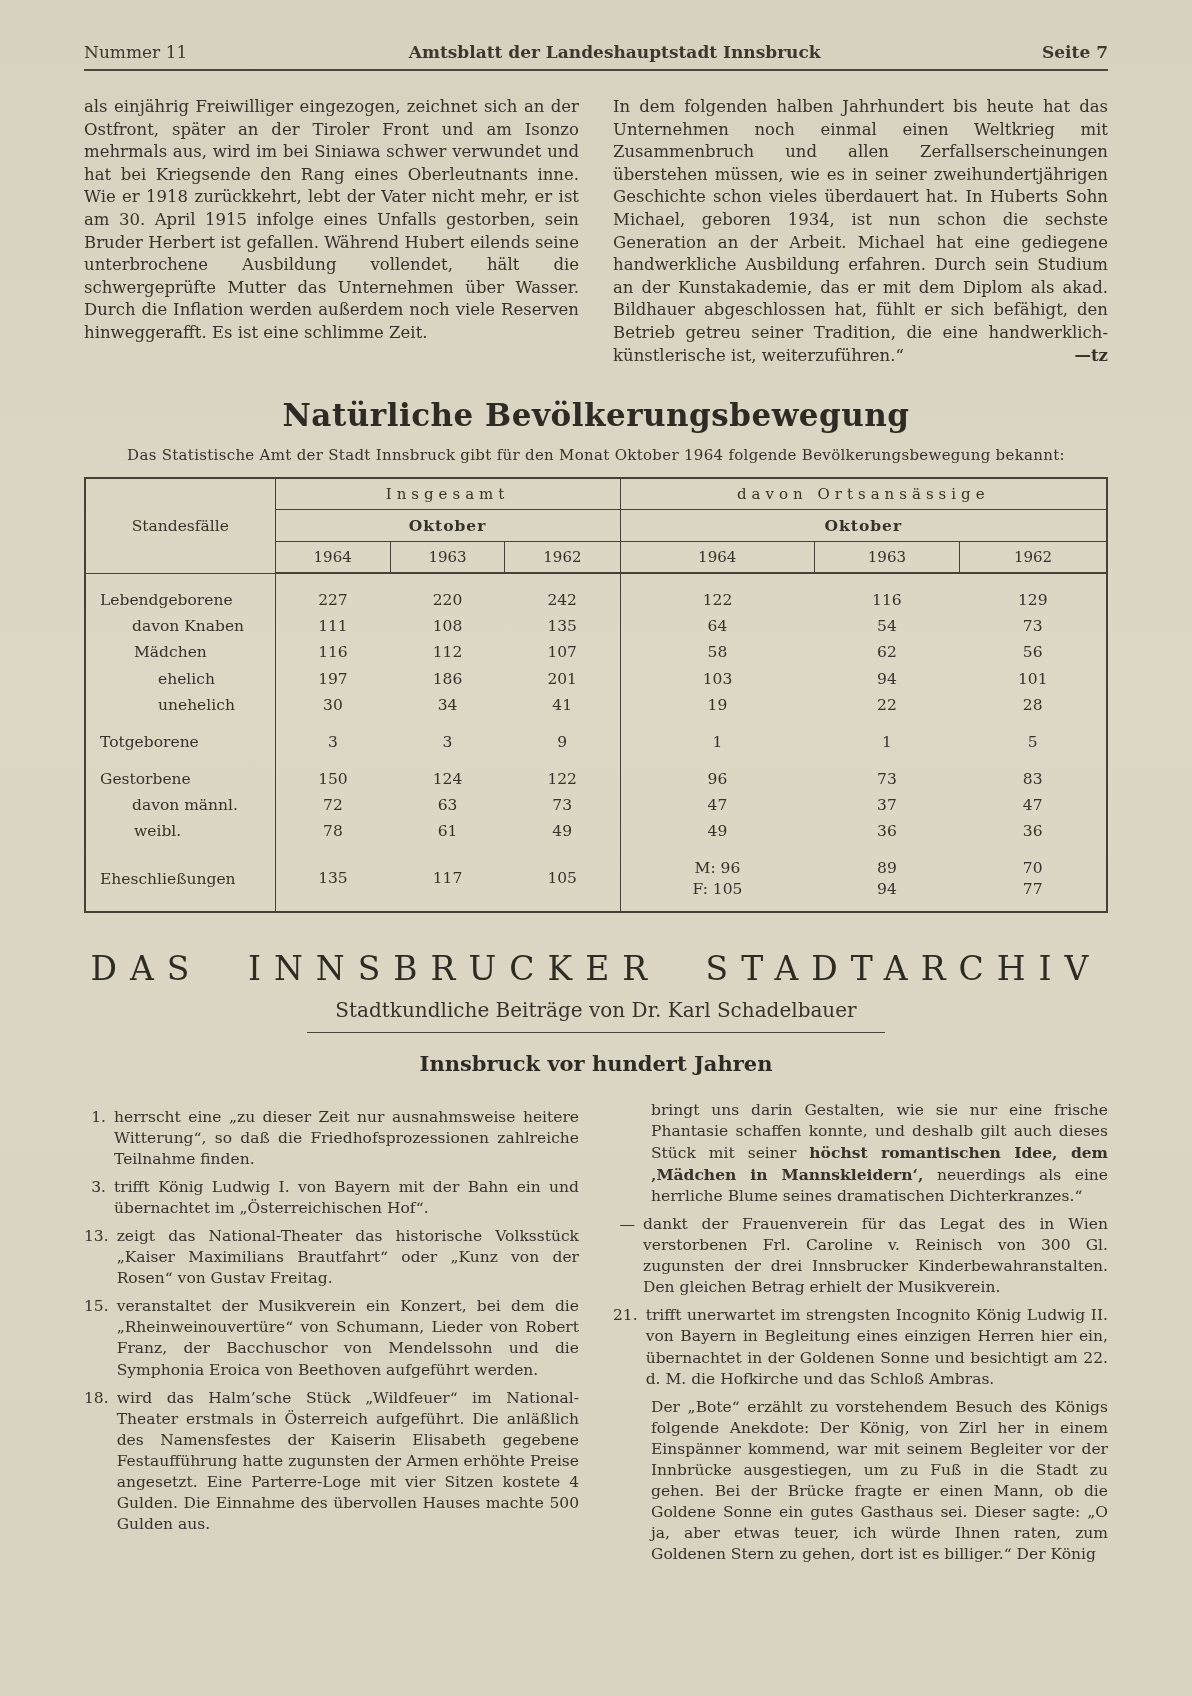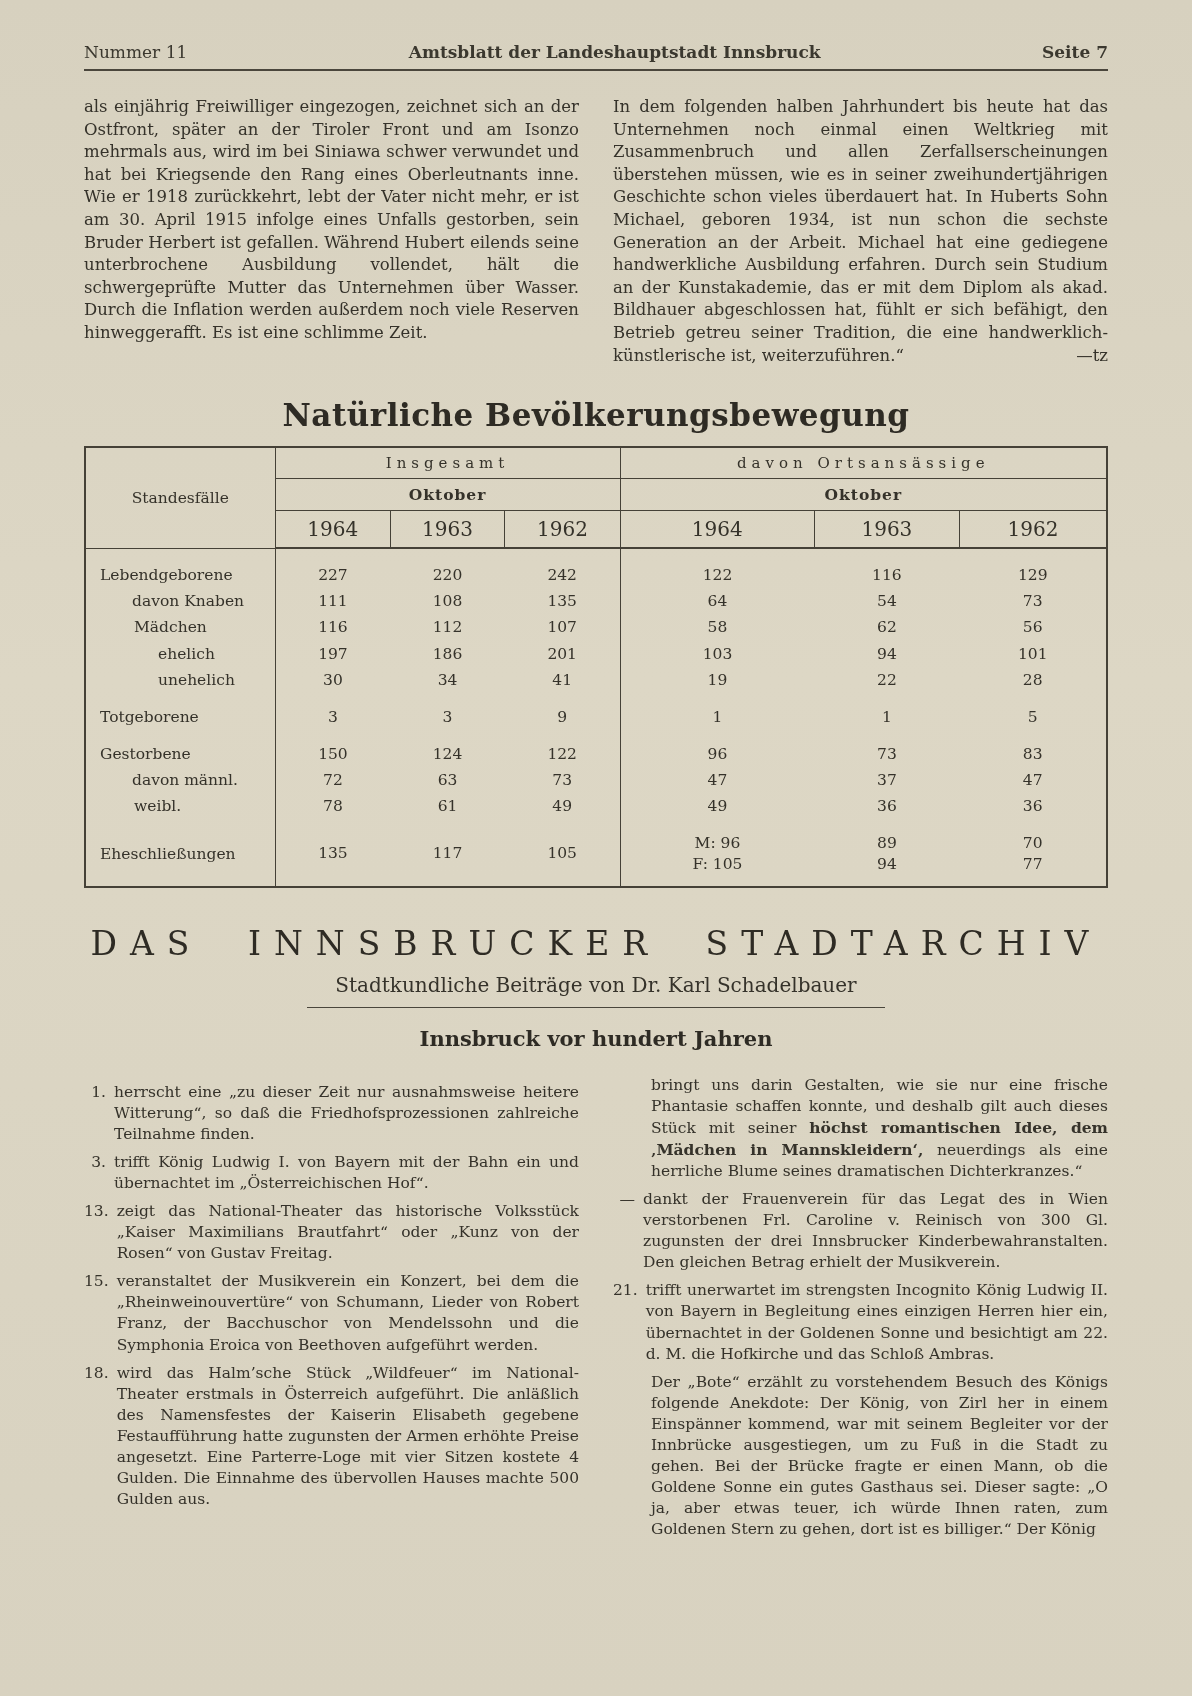--- a/index.html
+++ b/index.html
@@ -14,32 +14,32 @@
   
   .masthead { display:flex; justify-content:space-between; align-items:baseline; font-size:17px; color:#3b382f; }
   .mast-title { font-weight:bold; }
   .mast-page { font-weight:bold; }
   .rule { border-top:2px solid #4a463c; margin-top:7px; }
   
   .two-col { display:flex; gap:34px; }
   .col { flex:1; min-width:0; }
   
   .article { margin-top:25px; font-size:16.5px; line-height:1.37; text-align:justify;justify-content:center; }
-  .sig { float:right; font-weight:normal; }
+  .sig { float:right; font-weight:bold; }
   
   .stats-title { margin-top:30px; text-align:center; font-size:31px; font-weight:bold; letter-spacing:0.5px; color:#2e2b24; }
   .stats-intro { margin-top:13px; text-align:center; font-size:15px; letter-spacing:0.3px; }
   table.pop { width:100%; margin-top:13px; border-collapse:collapse; border:2px solid #454137; font-size:15.5px; }
   .c-label { width:190px; }
   thead th { border:1px solid #454137; font-weight:normal; padding:6px 4px; }
   thead tr:last-child th { border-bottom:2px solid #454137; }
   th.corner { font-size:15.5px; }
   th.group { letter-spacing:5px; font-size:15px; }
   th.month { font-weight:bold; letter-spacing:1px; }
-  th.year { font-size:20px; }
+  th.year { font-size:15px; }
   tbody th { text-align:left; font-weight:normal; padding:3px 6px 3px 14px; border-right:1px solid #454137; }
   tbody td { text-align:center; padding:3px 16px; white-space:pre-line; line-height:1.3; }
   td.mid { border-left:1px solid #454137; }
   tr.first th, tr.first td { padding-top:16px; }
   tr.gap th, tr.gap td { padding-top:14px; }
   tr.last th, tr.last td { padding-bottom:12px; }
   th.ind1 { padding-left:46px; }
   th.ind2 { padding-left:48px; }
   th.ind3 { padding-left:72px; }
   
@@ -70,20 +70,21 @@
 
   <section class="two-col article">
     <p class="col">als einjährig Freiwilliger eingezogen, zeichnet sich an der Ostfront, später an der Tiroler Front und am Isonzo mehrmals aus, wird im bei Siniawa schwer verwundet und hat bei Kriegsende den Rang eines Oberleutnants inne. Wie er 1918 zurückkehrt, lebt der Vater nicht mehr, er ist am 30. April 1915 infolge eines Unfalls gestorben, sein Bruder Herbert ist gefallen. Während Hubert eilends seine unterbrochene Ausbildung vollendet, hält die schwergeprüfte Mutter das Unternehmen über Wasser. Durch die Inflation werden außerdem noch viele Reserven hinweggerafft. Es ist eine schlimme Zeit.</p>
     <p class="col">
       <span>In dem folgenden halben Jahrhundert bis heute hat das Unternehmen noch einmal einen Weltkrieg mit Zusammenbruch und allen Zerfallserscheinungen überstehen müssen, wie es in seiner zweihundertjährigen Geschichte schon vieles überdauert hat. In Huberts Sohn Michael, geboren 1934, ist nun schon die sechste Generation an der Arbeit. Michael hat eine gediegene handwerkliche Ausbildung erfahren. Durch sein Studium an der Kunstakademie, das er mit dem Diplom als akad. Bildhauer abgeschlossen hat, fühlt er sich befähigt, den Betrieb getreu seiner Tradition, die eine handwerklich-künstlerische ist, weiterzuführen.“</span>
       <span class="sig">—tz</span>
     </p>
   </section>
 
   <h2 class="stats-title">Natürliche Bevölkerungsbewegung</h2>
+  <p class="stats-intro">Das Statistische Amt der Stadt Innsbruck gibt für den Monat Oktober 1964 folgende Bevölkerungsbewegung bekannt:</p>
 
   <table class="pop">
     <colgroup>
         <col class="c-label">
         <col span="6">
       </colgroup>
     <thead>
       <tr>
         <th rowspan="3" class="corner">Standesfälle</th>
         <th colspan="3" class="group">Insgesamt</th>

